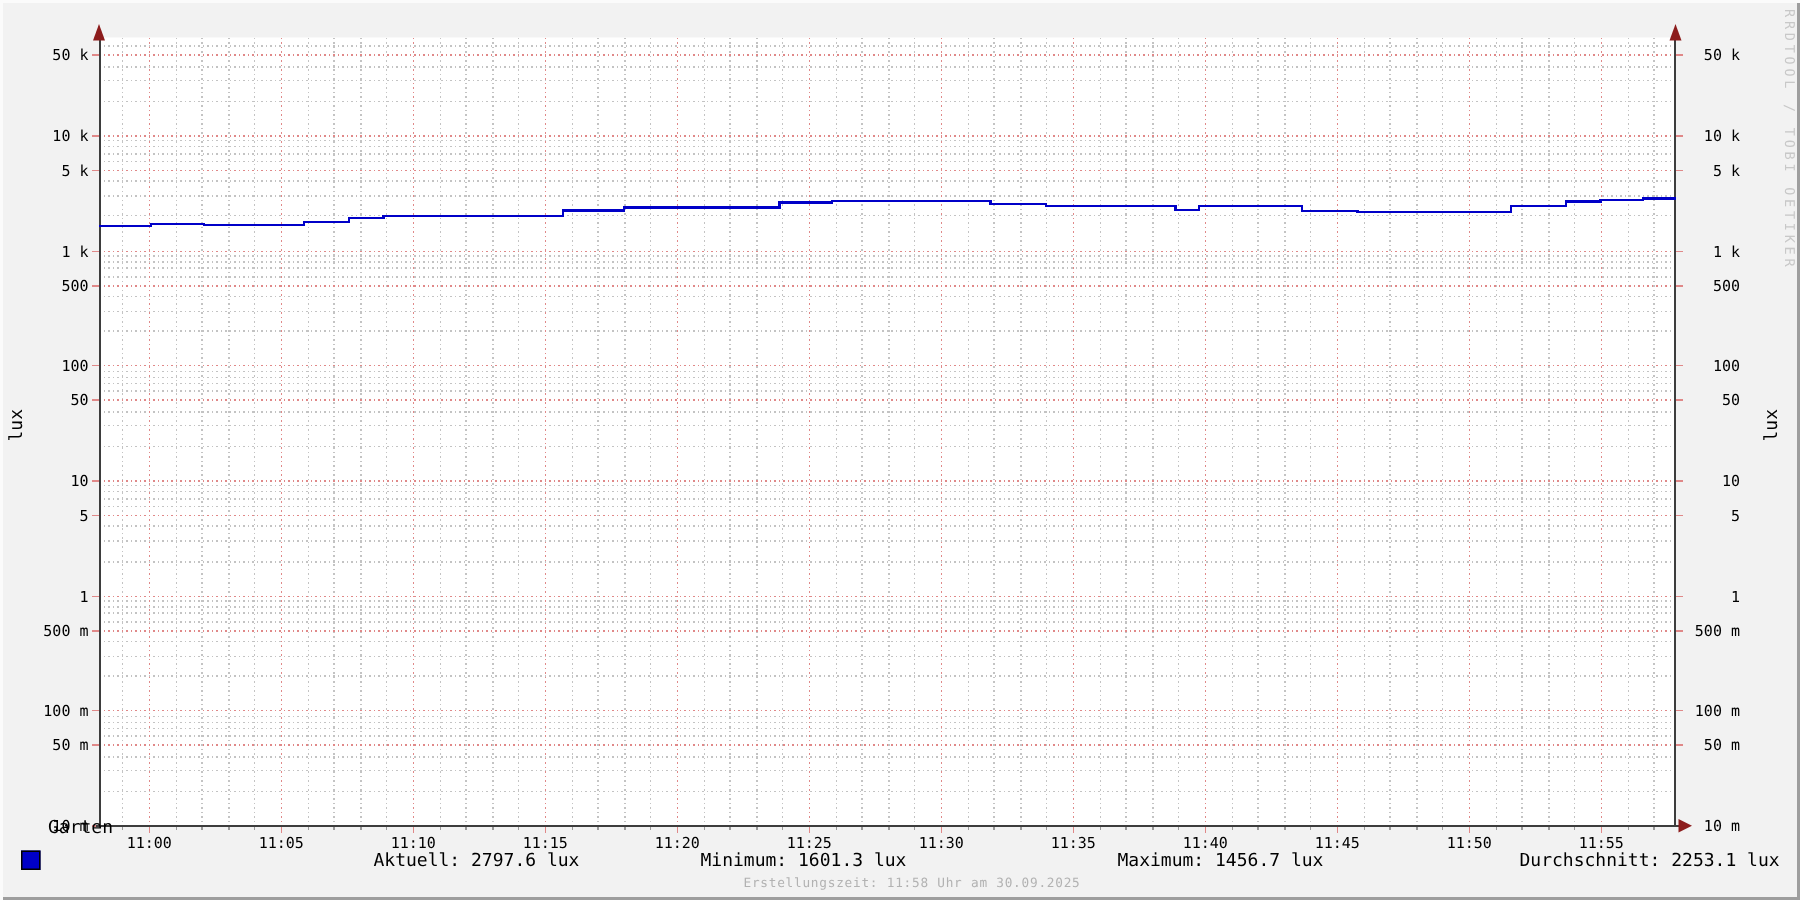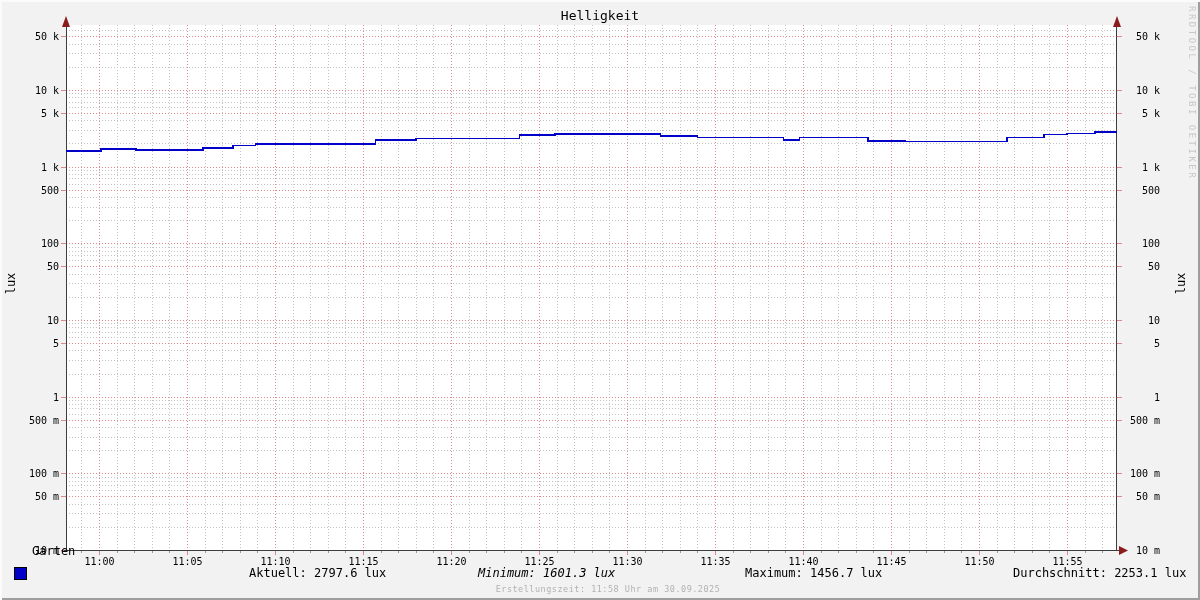--- a/index.html
+++ b/index.html
@@ -25,21 +25,21 @@
   }
   .vlabel.left{left:-5px;}
   .vlabel.right{left:1165px;}
   .legend-swatch{
     position:absolute;left:14px;top:567px;width:11px;height:11px;
     border:1px solid #000;
   }
   .legend-label{position:absolute;left:32px;top:532px;font-size:12px;line-height:14px;margin-top:12px;}
   .stat{position:absolute;top:566px;font-size:12px;line-height:14px;white-space:pre;}
   .stat.s0{left:207px;margin-left:42px;}
-  .stat.s1{left:478px;font-style:italic;}
+  .stat.s1{left:467px;}
   .stat.s2{left:745px;}
   .stat.s3{left:1013px;text-align:center;}
   .creation{
     position:absolute;top:584px;left:8px;width:1200px;text-align:center;
     font-size:8.5px;color:#b2b2b2;letter-spacing:0.5px;
   }
 </style>
 </head>
 <body>
 
@@ -306,21 +306,20 @@
         <text x="627.5" y="565" text-anchor="middle">11:30</text>
         <text x="715.5" y="565" text-anchor="middle">11:35</text>
         <text x="803.5" y="565" text-anchor="middle">11:40</text>
         <text x="891.5" y="565" text-anchor="middle">11:45</text>
         <text x="979.5" y="565" text-anchor="middle">11:50</text>
         <text x="1067.5" y="565" text-anchor="middle">11:55</text>
       </g>
       <path d="M66,150.8 H100.8 V149.2 H136.0 V150.0 H202.8 V147.9 H232.8 V145.3 H255.6 V144.1 H375.3 V140.2 H415.8 V138.3 H519.6 V135.1 H554.8 V134.0 H660.4 V136.0 H697.4 V137.3 H783.6 V139.9 H799.5 V137.5 H868.1 V140.8 H905.1 V141.3 H1007.2 V137.5 H1044.1 V134.4 H1067.0 V133.4 H1095.2 V132.2 H1117" fill="none" stroke="#0000c8" stroke-width="1.6" shape-rendering="crispEdges"></path>
     </svg>
 
-  <div class="title">Helligkeit</div>
 
   <div class="watermark">RRDTOOL / TOBI OETIKER</div>
 
   <div class="vlabel left">lux</div>
   <div class="vlabel right">lux</div>
 
   <div class="legend-swatch" style="background: rgb(0, 0, 200);"></div>
   <div class="legend-label">Garten</div>
 
   <div class="stat s0">Aktuell: 2797.6 lux</div>

